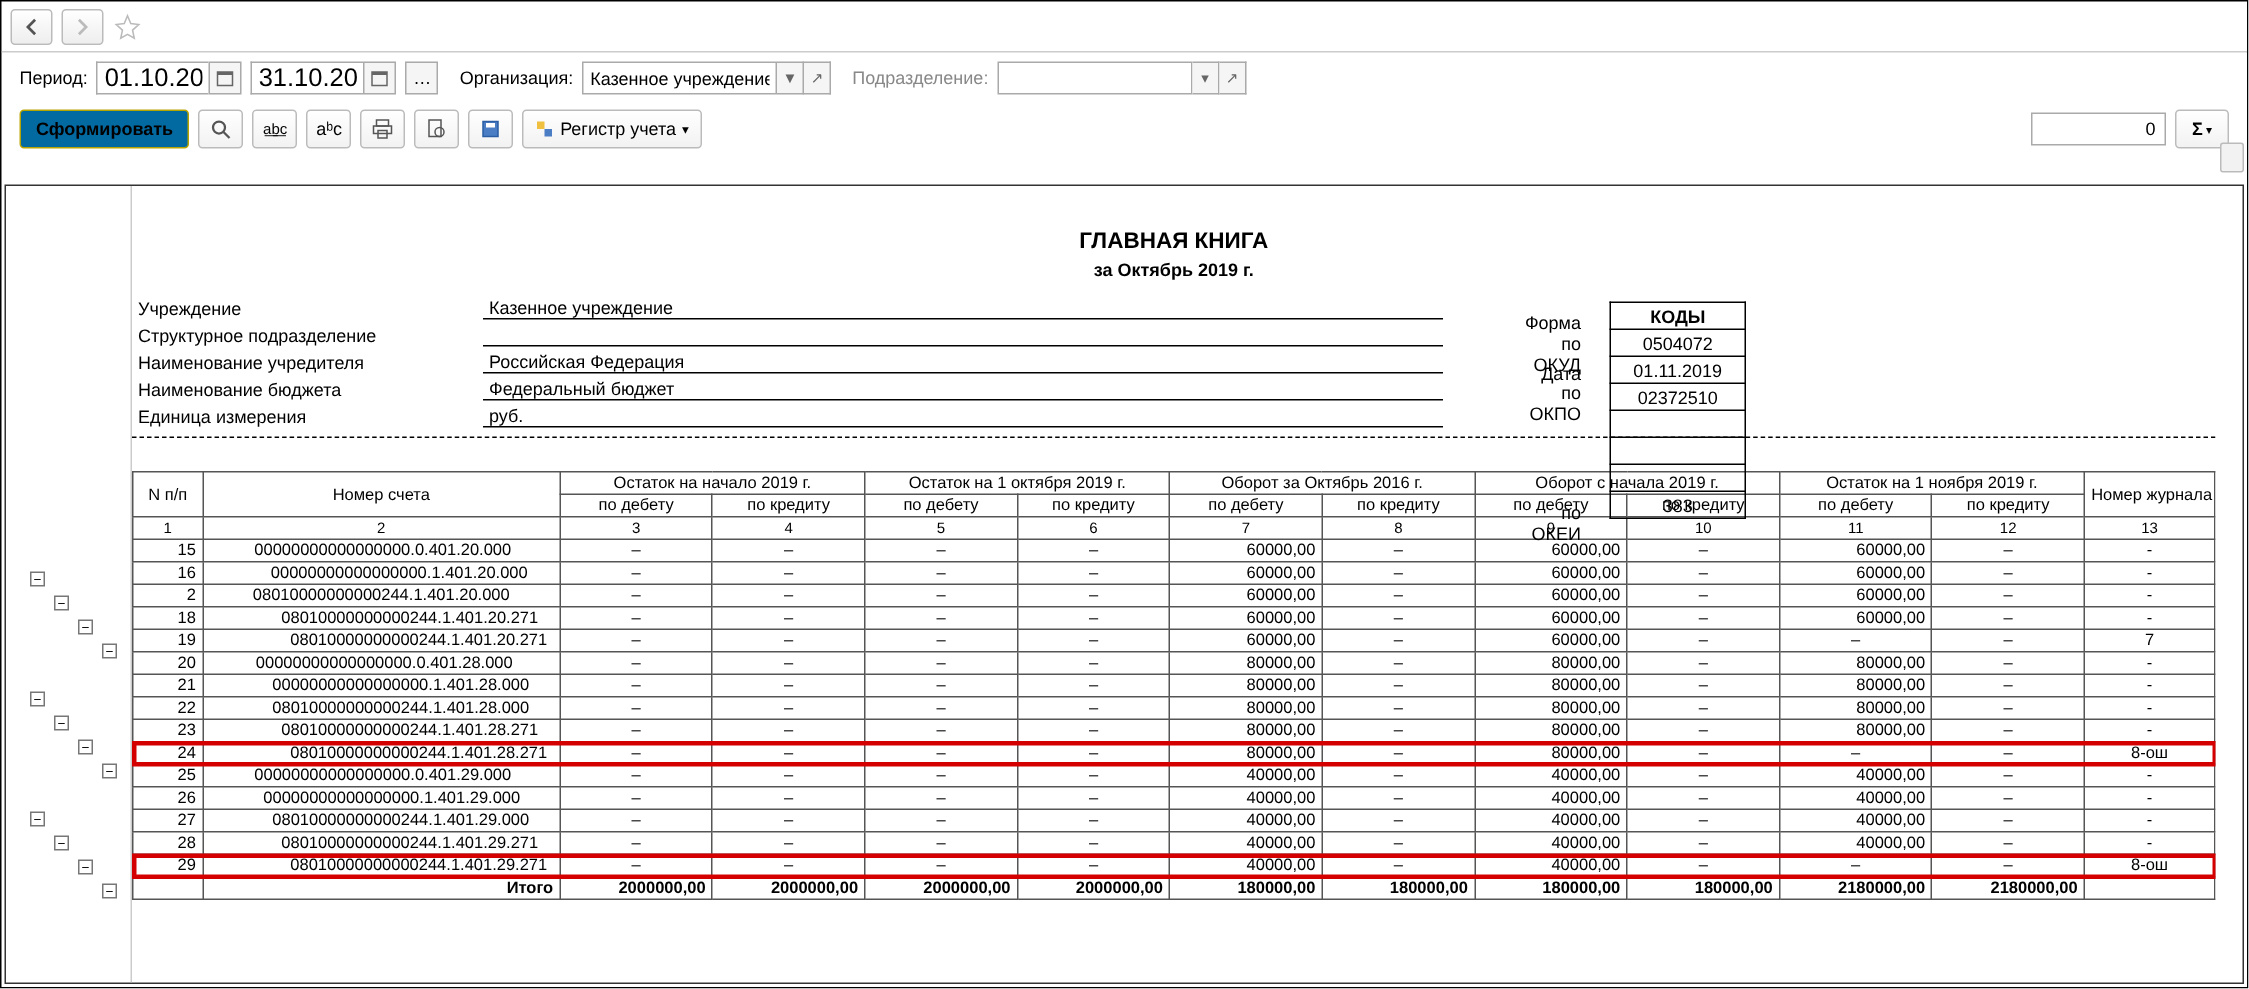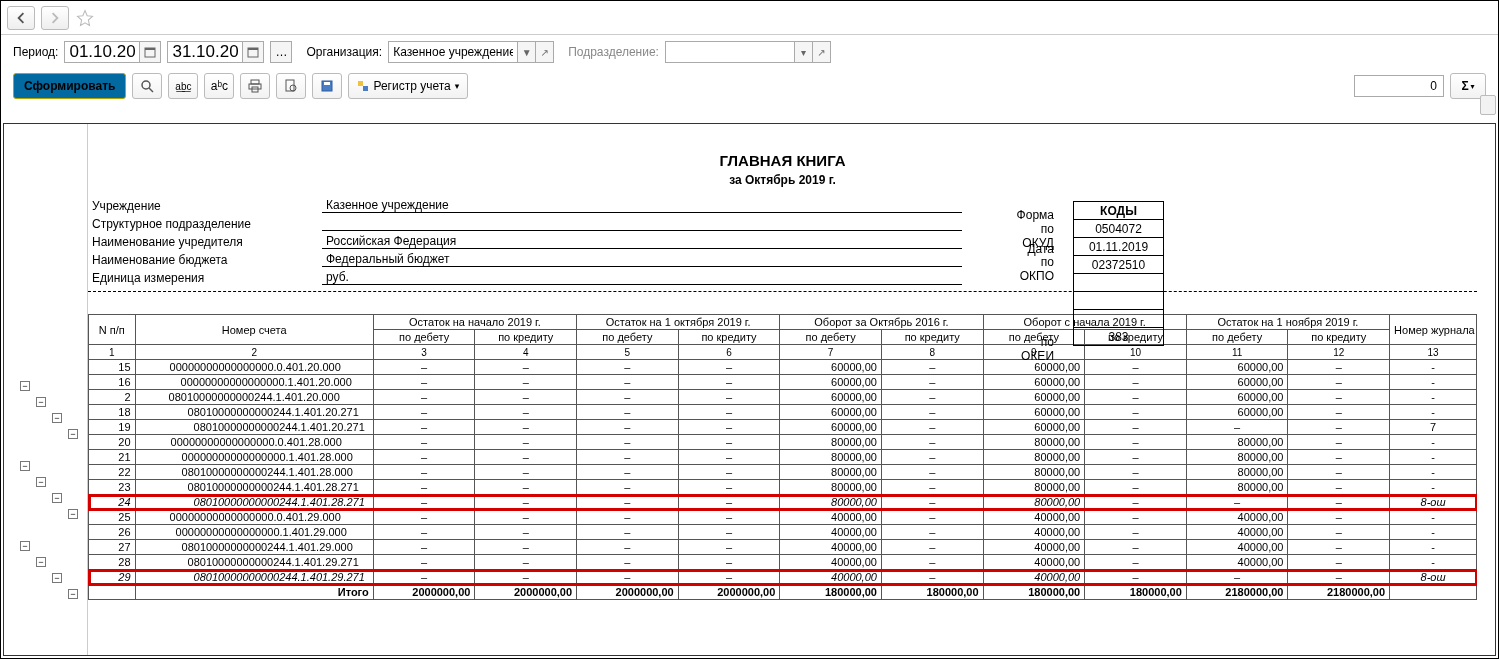--- a/index.html
+++ b/index.html
@@ -61,21 +61,21 @@
 
   
   table.grid { border-collapse:collapse; width:100%; table-layout:fixed;margin-top:22px; }
   .grid th,.grid td { border:1px solid #555; font-size:11px; padding:1px 4px; height:15px; overflow:hidden; white-space:nowrap; }
   .grid th { font-weight:normal; text-align:center; background:#fff; }
   .grid .colnum td { text-align:center; font-size:10px; }
   .grid td.r { text-align:right; }
   .grid td.c { text-align:center; }
   .grid td.l { text-align:center; }
 
-  .hl { outline:3px solid #d40000; outline-offset:-2px;font-style:italic; }
+  .hl { outline:3px solid #d40000; outline-offset:-2px; }
 
   .totals td { font-weight:bold; }
 
 </style>
 </head>
 <body>
 
 <div class="window">
 
   <div class="titlebar">

